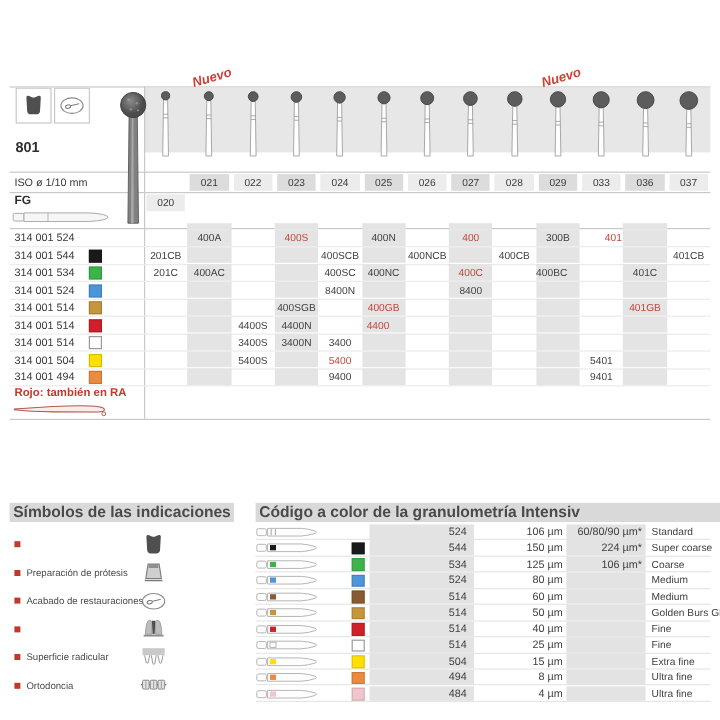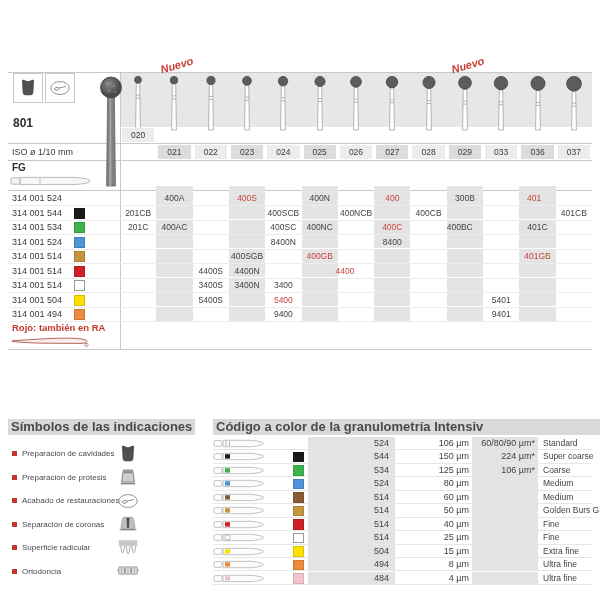--- a/index.html
+++ b/index.html
@@ -112,21 +112,21 @@
 
     <div id="bur-columns">
         <div style="position:absolute;left:119.15384615384616px;top:5px;width:22px;height:56px;">
           <svg width="22" height="56" viewBox="0 0 22 56">
     <path d="M9.3,8.2 L8.6,55 L13.4,55 L12.7,8.2 Z" fill="#ffffff" stroke="#9a9a9a" stroke-width="0.7"></path>
     <line x1="9" y1="20.2" x2="13" y2="20.2" stroke="#9a9a9a" stroke-width="0.7"></line>
     <line x1="9" y1="23.2" x2="13" y2="23.2" stroke="#9a9a9a" stroke-width="0.7"></line>
     <circle cx="11" cy="4.8" r="3.4" fill="#5c5c5c" stroke="#454545" stroke-width="0.8"></circle>
   </svg>
         </div>
-        <div class="iso-cell" style="left:114px;top:58px;width:32.30769230769231px;background:#ececec;">020</div>
+        <div class="iso-cell" style="left:114px;top:92px;width:32.30769230769231px;background:#ececec;">020</div>
         <div class="stripe-col" style="position:absolute;left:148.30769230769232px;top:116px;width:36.30769230769231px;height:5px;background:#e4e4e4;"></div>
         <div style="position:absolute;left:155.46153846153848px;top:5px;width:22px;height:56px;">
           <svg width="22" height="56" viewBox="0 0 22 56">
     <path d="M9.3,8.86 L8.6,55 L13.4,55 L12.7,8.86 Z" fill="#ffffff" stroke="#9a9a9a" stroke-width="0.7"></path>
     <line x1="9" y1="20.86" x2="13" y2="20.86" stroke="#9a9a9a" stroke-width="0.7"></line>
     <line x1="9" y1="23.86" x2="13" y2="23.86" stroke="#9a9a9a" stroke-width="0.7"></line>
     <circle cx="11" cy="5.13" r="3.73" fill="#5c5c5c" stroke="#454545" stroke-width="0.8"></circle>
   </svg>
         </div>
         <div class="iso-cell" style="left:150.30769230769232px;top:75px;width:32.30769230769231px;background:#dcdcdc;">021</div>
@@ -244,21 +244,21 @@
           <div class="stripe-cell" style="left:293.53846153846155px;width:36.30769230769231px;"></div>
           <div class="stripe-cell" style="left:366.15384615384613px;width:36.30769230769231px;"></div>
           <div class="stripe-cell" style="left:438.7692307692308px;width:36.30769230769231px;"></div>
           <div class="stripe-cell" style="left:511.38461538461536px;width:36.30769230769231px;"></div>
           <div class="row-article">314 001 524</div>
           <div class="val-cell" style="left:148.30769230769232px;width:36.30769230769231px;">400A</div>
           <div class="val-cell val-red" style="left:220.9230769230769px;width:36.30769230769231px;">400S</div>
           <div class="val-cell" style="left:293.53846153846155px;width:36.30769230769231px;">400N</div>
           <div class="val-cell val-red" style="left:366.15384615384613px;width:36.30769230769231px;">400</div>
           <div class="val-cell" style="left:438.7692307692308px;width:36.30769230769231px;">300B</div>
-          <div class="val-cell val-red" style="left:508px;width:36.30769230769231px;">401</div>
+          <div class="val-cell val-red" style="left:485px;width:36.30769230769231px;">401</div>
         </div>
         <div class="data-row" style="top:135.5px;">
           <div class="stripe-cell" style="left:148.30769230769232px;width:36.30769230769231px;"></div>
           <div class="stripe-cell" style="left:220.9230769230769px;width:36.30769230769231px;"></div>
           <div class="stripe-cell" style="left:293.53846153846155px;width:36.30769230769231px;"></div>
           <div class="stripe-cell" style="left:366.15384615384613px;width:36.30769230769231px;"></div>
           <div class="stripe-cell" style="left:438.7692307692308px;width:36.30769230769231px;"></div>
           <div class="stripe-cell" style="left:511.38461538461536px;width:36.30769230769231px;"></div>
           <div class="row-article">314 001 544</div>
           <div class="row-swatch" style="background:#1a1a1a;border:1px solid rgba(0,0,0,0.15);"></div>
@@ -314,21 +314,21 @@
           <div class="stripe-cell" style="left:148.30769230769232px;width:36.30769230769231px;"></div>
           <div class="stripe-cell" style="left:220.9230769230769px;width:36.30769230769231px;"></div>
           <div class="stripe-cell" style="left:293.53846153846155px;width:36.30769230769231px;"></div>
           <div class="stripe-cell" style="left:366.15384615384613px;width:36.30769230769231px;"></div>
           <div class="stripe-cell" style="left:438.7692307692308px;width:36.30769230769231px;"></div>
           <div class="stripe-cell" style="left:511.38461538461536px;width:36.30769230769231px;"></div>
           <div class="row-article">314 001 514</div>
           <div class="row-swatch" style="background:#cf2027;border:1px solid rgba(0,0,0,0.15);"></div>
           <div class="val-cell" style="left:184.6153846153846px;width:36.30769230769231px;">4400S</div>
           <div class="val-cell" style="left:220.9230769230769px;width:36.30769230769231px;">4400N</div>
-          <div class="val-cell val-red" style="left:293.53846153846155px;width:27px;margin-left:30px;">4400</div>
+          <div class="val-cell val-red" style="left:293.53846153846155px;width:27px;">4400</div>
         </div>
         <div class="data-row" style="top:208px;">
           <div class="stripe-cell" style="left:148.30769230769232px;width:36.30769230769231px;"></div>
           <div class="stripe-cell" style="left:220.9230769230769px;width:36.30769230769231px;"></div>
           <div class="stripe-cell" style="left:293.53846153846155px;width:36.30769230769231px;"></div>
           <div class="stripe-cell" style="left:366.15384615384613px;width:36.30769230769231px;"></div>
           <div class="stripe-cell" style="left:438.7692307692308px;width:36.30769230769231px;"></div>
           <div class="stripe-cell" style="left:511.38461538461536px;width:36.30769230769231px;"></div>
           <div class="row-article">314 001 514</div>
           <div class="row-swatch" style="background:#ffffff;border:1px solid #9a9a9a;"></div>
@@ -370,21 +370,20 @@
   <circle cx="76.5" cy="10.8" r="1.6" fill="none" stroke="#b2574e" stroke-width="0.8"></circle>
 </svg>
       </div>
   </div>
 
   <div class="abs" id="symbols">
     <div class="section-bar" style="left:0;width:187px">Símbolos de las indicaciones</div>
     <div id="symbols-list">
         <div class="sym-item" style="top:24px;">
           <div class="sym-bullet"></div>
-          <div class="sym-label">Preparación de cavidades</div>
           <div class="sym-iconbox">
             <svg width="24" height="20" viewBox="0 0 26 21">
     <path d="M6.5,3.2 C6.3,1.4 8.2,1.2 9.6,2 C11,2.8 12,3.2 13,3.2 C14,3.2 15,2.8 16.4,2
              C17.8,1.2 19.7,1.4 19.5,3.2 L18.8,15.5 C18.7,17.5 17,18.5 15.2,18.3 L10.8,18.3
              C9,18.5 7.3,17.5 7.2,15.5 Z" fill="#4f4f4f"></path>
             </svg>
           </div>
         </div>
         <div class="sym-item" style="top:47.5px;">
           <div class="sym-bullet"></div>
@@ -403,21 +402,20 @@
           <div class="sym-iconbox">
             <svg width="24" height="20" viewBox="0 0 26 21">
     <ellipse cx="13" cy="10.5" rx="10" ry="7" fill="#ffffff" stroke="#8a8a8a" stroke-width="1"></ellipse>
     <ellipse cx="9.5" cy="11.4" rx="2.4" ry="1.5" fill="none" stroke="#777777" stroke-width="0.9" transform="rotate(-14 9.5 11.4)"></ellipse>
     <line x1="11.8" y1="10.6" x2="19.5" y2="8.8" stroke="#777777" stroke-width="0.9"></line>
             </svg>
           </div>
         </div>
         <div class="sym-item" style="top:94.5px;">
           <div class="sym-bullet"></div>
-          <div class="sym-label">Separación de coronas</div>
           <div class="sym-iconbox">
             <svg width="24" height="20" viewBox="0 0 26 21">
     <path d="M5.5,15.5 C5.8,10 6.5,6 7.5,4 C8.5,2.5 10.5,2.5 11.5,4 L11.2,15.5 Z" fill="#bdbdbd" stroke="#8a8a8a" stroke-width="0.6"></path>
     <path d="M20.5,15.5 C20.2,10 19.5,6 18.5,4 C17.5,2.5 15.5,2.5 14.5,4 L14.8,15.5 Z" fill="#bdbdbd" stroke="#8a8a8a" stroke-width="0.6"></path>
     <path d="M11.5,3.2 L14.5,3.2 L14,15.5 L12,15.5 Z" fill="#4f4f4f"></path>
     <line x1="4" y1="16.6" x2="22" y2="16.6" stroke="#8a8a8a" stroke-width="1.6"></line>
             </svg>
           </div>
         </div>
         <div class="sym-item" style="top:118px;">

